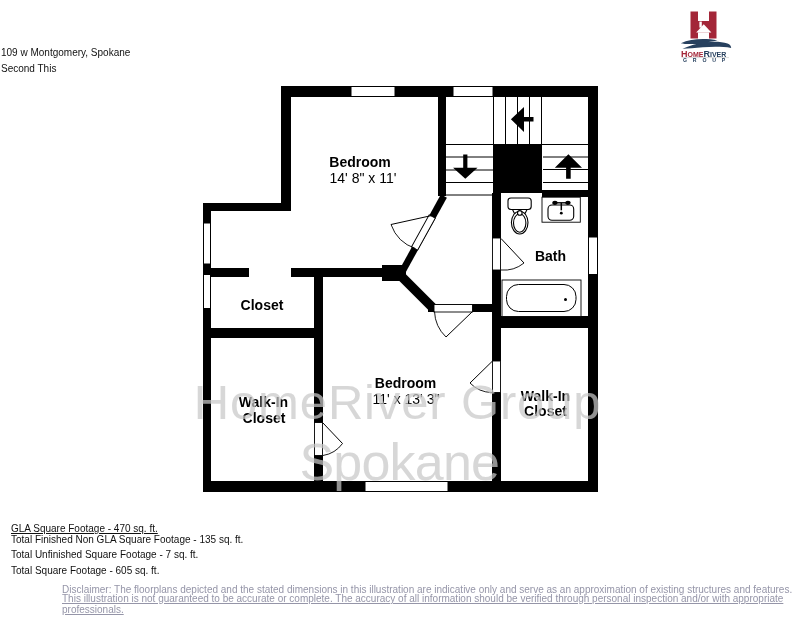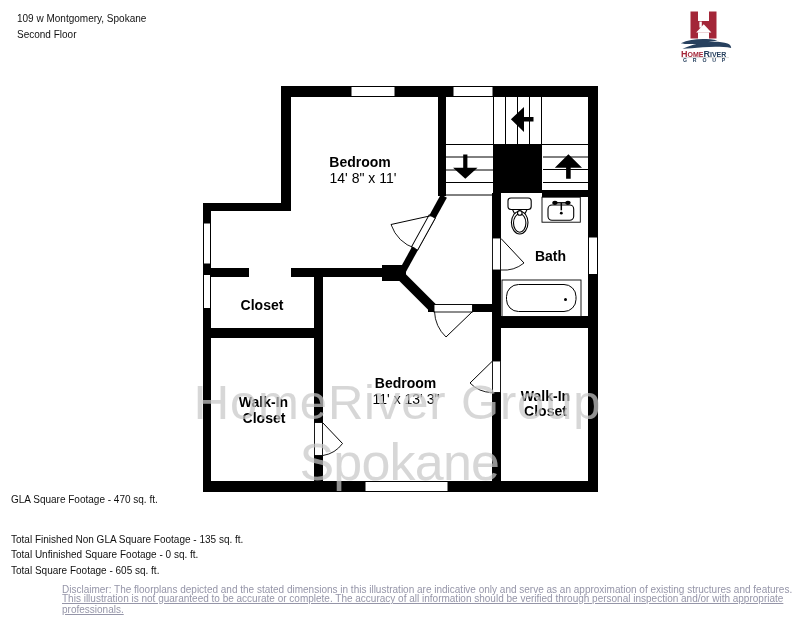--- a/index.html
+++ b/index.html
@@ -1,26 +1,26 @@
 <!DOCTYPE html>
 <html><head>
 <meta charset="utf-8">
 <style>
   html,body{margin:0;padding:0;background:#fff;}
   body{width:800px;height:618px;position:relative;font-family:"Liberation Sans",sans-serif;overflow:hidden;}
-  .hdr{position:absolute;left:17px;font-size:10px;color:#111;}
+  .hdr{position:absolute;left:1px;font-size:10px;color:#111;margin-top:34px;}
   .ftr{position:absolute;left:11px;font-size:10px;color:#111;}
   .disc{position:absolute;left:14px;font-size:10px;color:#9595a8;margin-left:48px;}
 </style>
 </head>
 <body>
 
 <div class="hdr" style="top:13px;">109 w Montgomery, Spokane</div>
 
-<div class="hdr" style="top:28.5px;">Second Floor</div>
+<div class="hdr" style="top:28.5px;">Second This</div>
 
 <svg width="800" height="618" viewBox="0 0 800 618" style="position:absolute;left:0;top:0;">
 <g fill="#000" stroke="none">
 
 <rect x="281" y="86" width="317" height="11"></rect>
 
 <rect x="588" y="86" width="10" height="406"></rect>
 
 <rect x="203" y="481" width="395" height="11"></rect>
 
@@ -231,23 +231,23 @@
 
 <g font-weight="bold" font-family="Liberation Sans,sans-serif">
   <text x="681" y="56.5" font-size="9" fill="#a32638">H<tspan font-size="7">OME</tspan><tspan font-size="9" fill="#27405e">R<tspan font-size="7">IVER</tspan></tspan></text>
 </g>
 
 <line x1="681.5" y1="57.6" x2="729" y2="57.6" stroke="#c0c0c0" stroke-width="0.6"></line>
 
 <text x="683" y="61.8" font-size="5.2" font-weight="bold" fill="#27405e" letter-spacing="5.8">GROUP</text>
 </svg>
 
-<div class="ftr" style="top:494px;">GLA Square Footage - 470 sq. ft.</div>
+<div class="ftr" style="top:523px;text-decoration:underline;">GLA Square Footage - 470 sq. ft.</div>
 
 <div class="ftr" style="top:533.5px;text-align:center;">Total Finished Non GLA Square Footage - 135 sq. ft.</div>
 
-<div class="ftr" style="top:549.3px;">Total Unfinished Square Footage - 0 sq. ft.</div>
+<div class="ftr" style="top:549.3px;">Total Unfinished Square Footage - 7 sq. ft.</div>
 
 <div class="ftr" style="top:565px;">Total Square Footage - 605 sq. ft.</div>
 
 <div class="disc" style="top:583.8px;">Disclaimer: The floorplans depicted and the stated dimensions in this illustration are indicative only and serve as an approximation of existing structures and features.</div>
 
 <div class="disc" style="top:593px;text-decoration:underline;">This illustration is not guaranteed to be accurate or complete. The accuracy of all information should be verified through personal inspection and/or with appropriate professionals.</div>
 
 </body></html>

